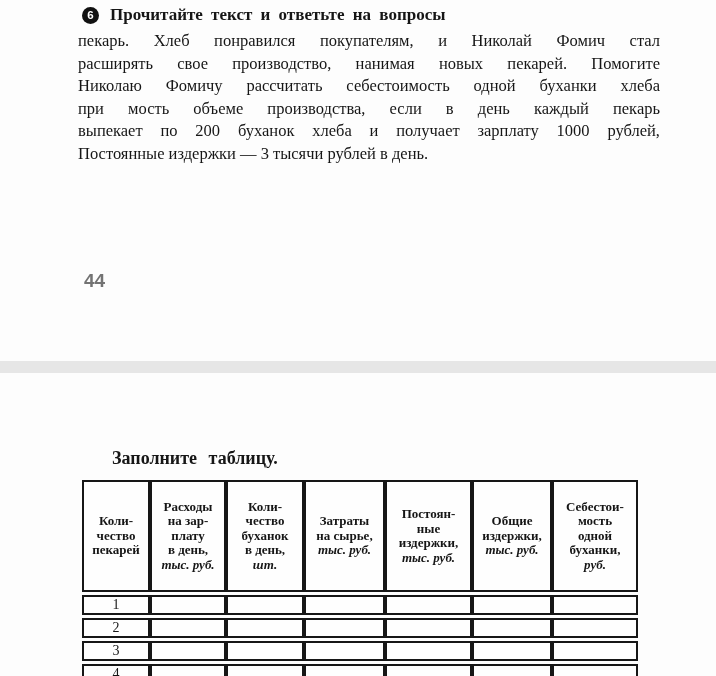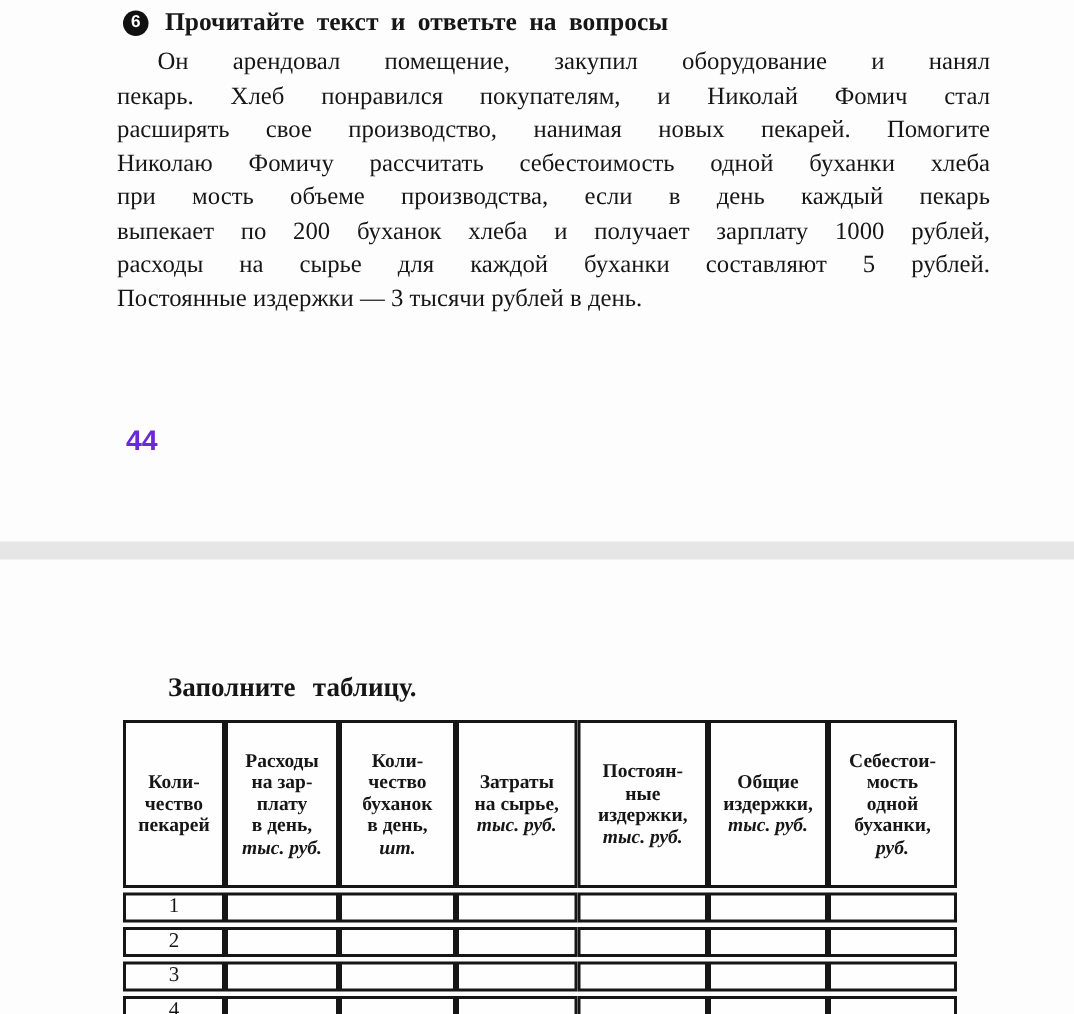--- a/index.html
+++ b/index.html
@@ -50,25 +50,25 @@
     white-space: nowrap;
     text-align: justify;
     text-align-last: justify;
     width: 582px;
   }
   .para .line.first { text-indent: 27px; }
   .para .line.last  { text-align-last: left; white-space: normal; }
 
   .pagenum {
     position: absolute;
-    left: 84px; top: 284px;
+    left: 84px; top: 270px;
     font-family: "Liberation Sans", sans-serif;
     font-weight: 700;
     font-size: 19px;
-    color: #6d28d9;
+    color: #737373;
   }
 
   
   .divider {
     position: absolute;
     left: 0; top: 361px;
     width: 716px; height: 12px;
     background: #e6e6e6;
   }
 
@@ -119,27 +119,25 @@
 <body>
 
 <div class="text-block">
   <div class="heading">
     <span class="badge">6</span>
     <span>Прочитайте текст и ответьте на вопросы</span>
   </div>
 
 
   <div class="para">
-    <div class="line first">Он арендовал помещение, закупил оборудование и нанял</div>
     <div class="line">пекарь. Хлеб понравился покупателям, и Николай Фомич стал</div>
     <div class="line">расширять свое производство, нанимая новых пекарей. Помогите</div>
     <div class="line">Николаю Фомичу рассчитать себестоимость одной буханки хлеба</div>
     <div class="line">при мость объеме производства, если в день каждый пекарь</div>
     <div class="line">выпекает по 200 буханок хлеба и получает зарплату 1000 рублей,</div>
-    <div class="line">расходы на сырье для каждой буханки составляют 5 рублей.</div>
     <div class="line last">Постоянные издержки — 3 тысячи рублей в день.</div>
   </div>
 </div>
 
 <div class="pagenum">44</div>
 
 <div class="divider"></div>
 
 <div class="caption">Заполните таблицу.</div>
 

